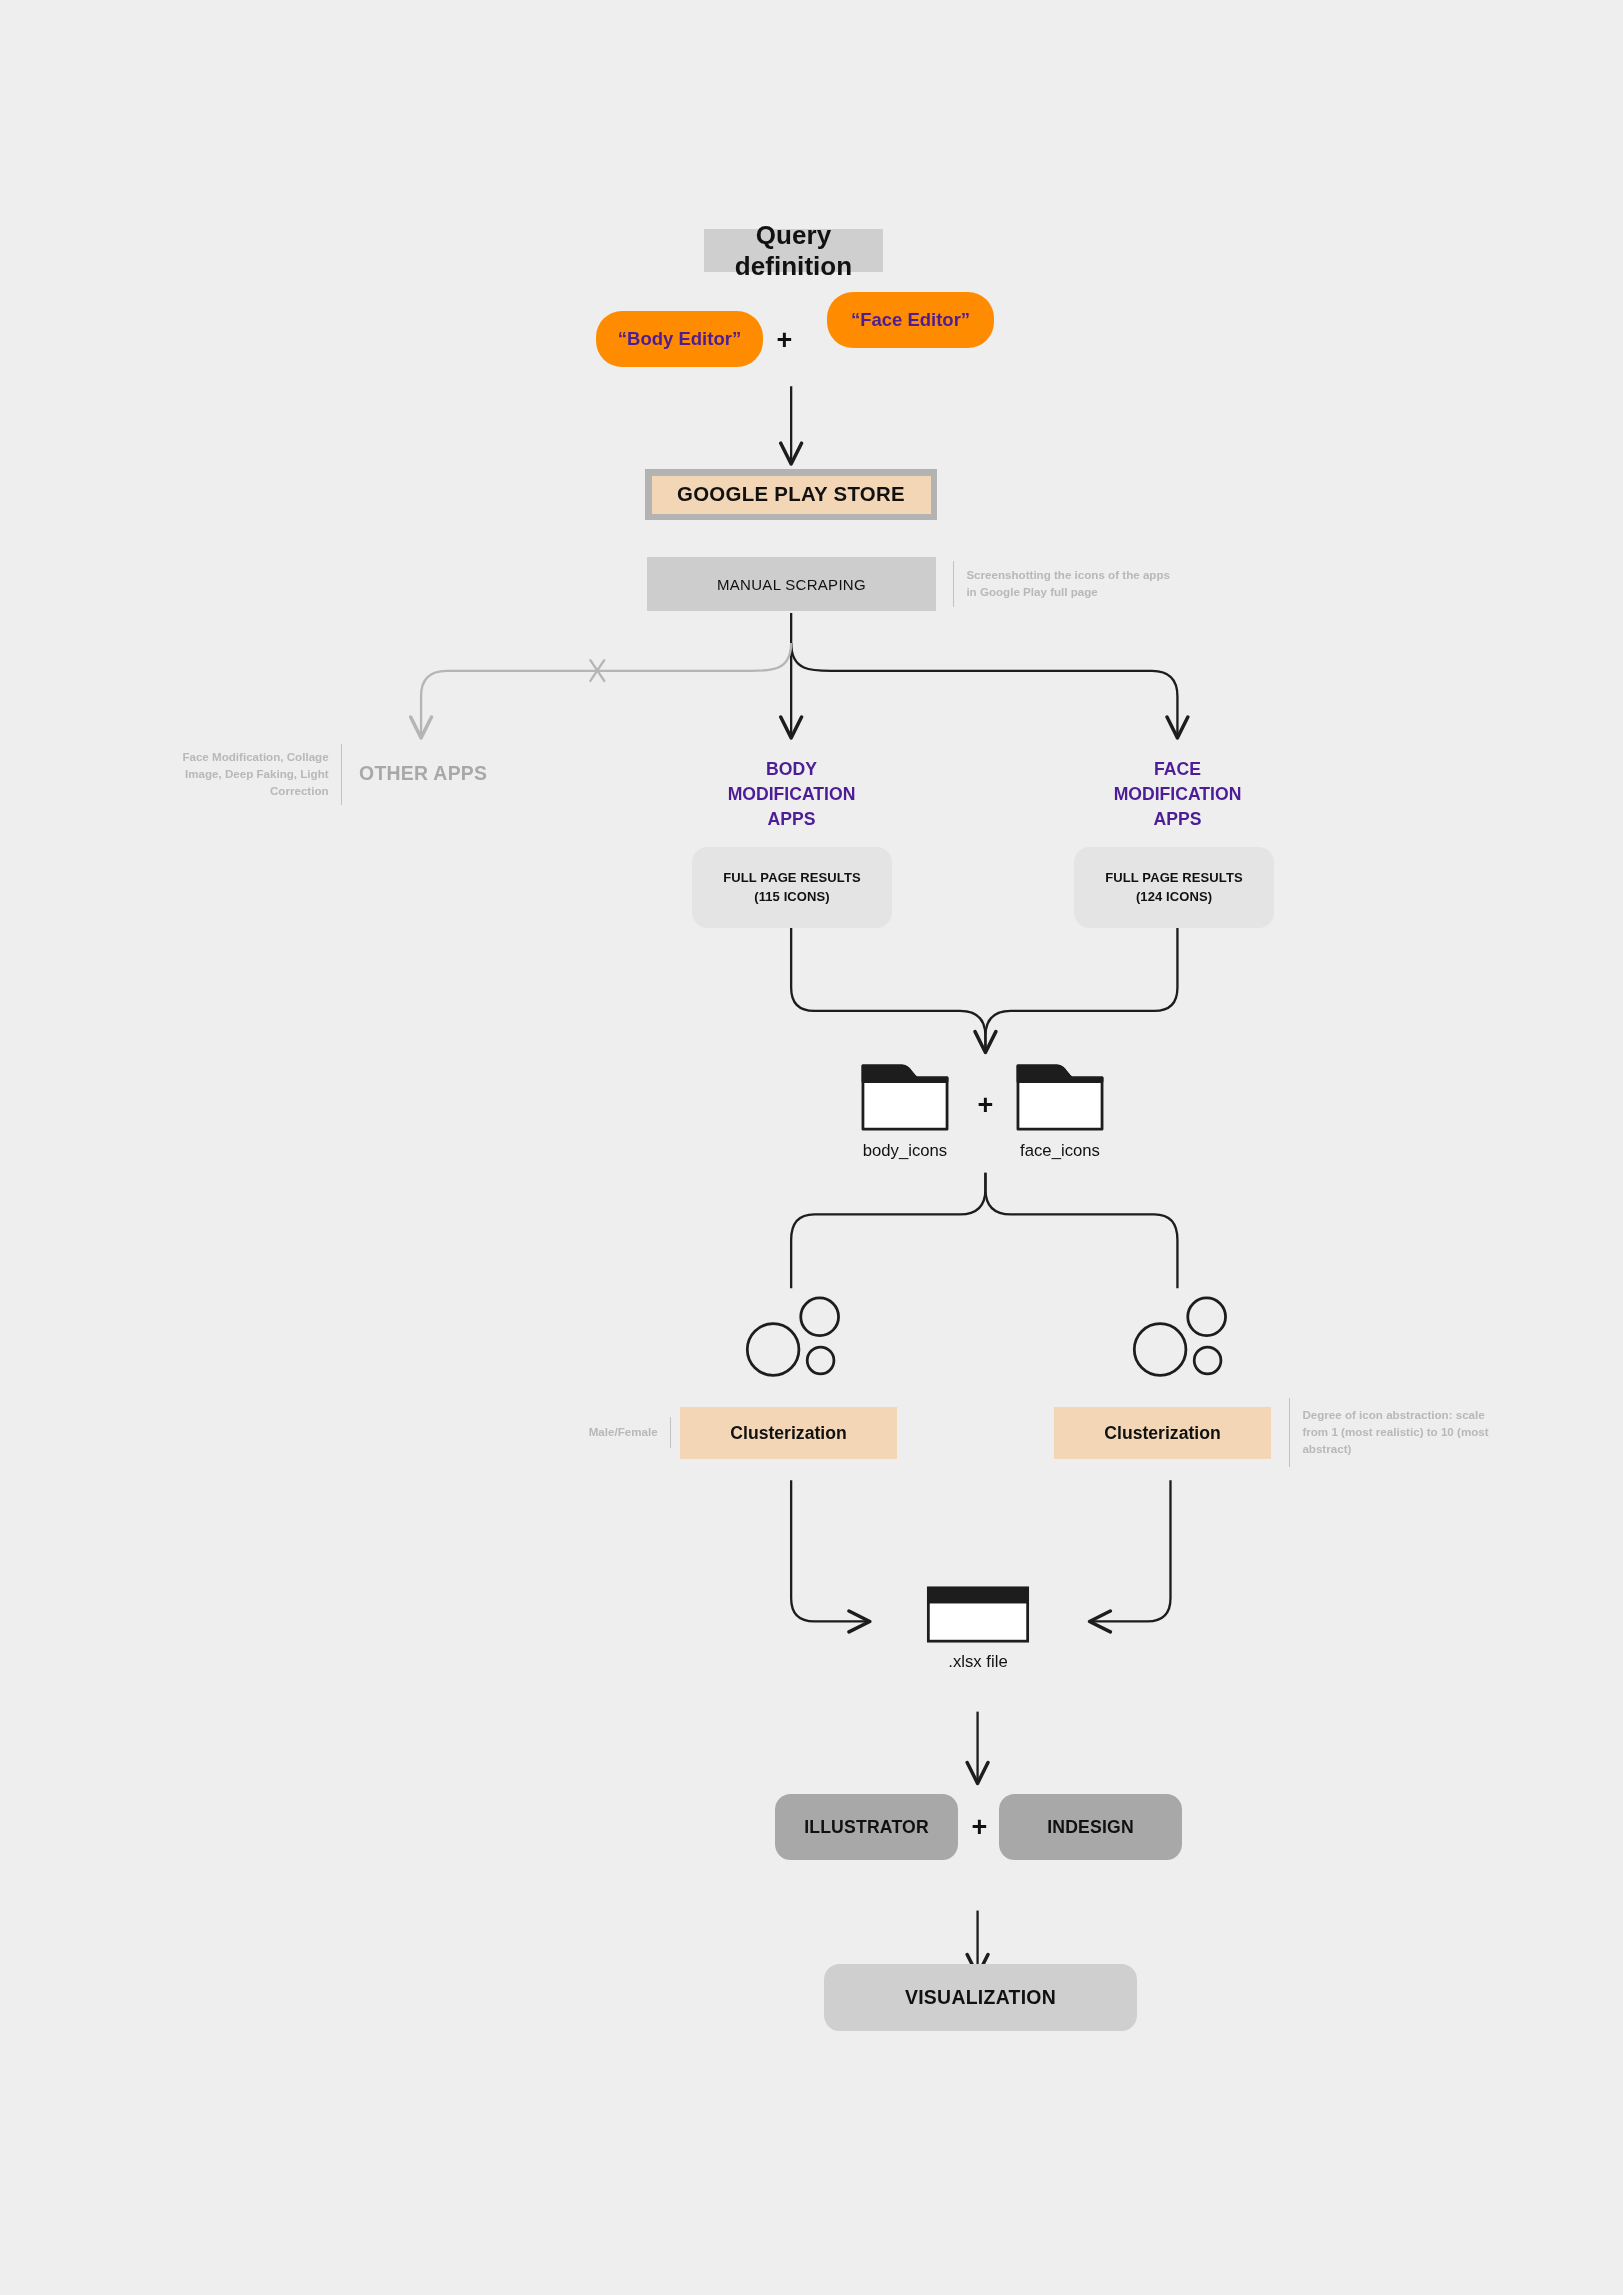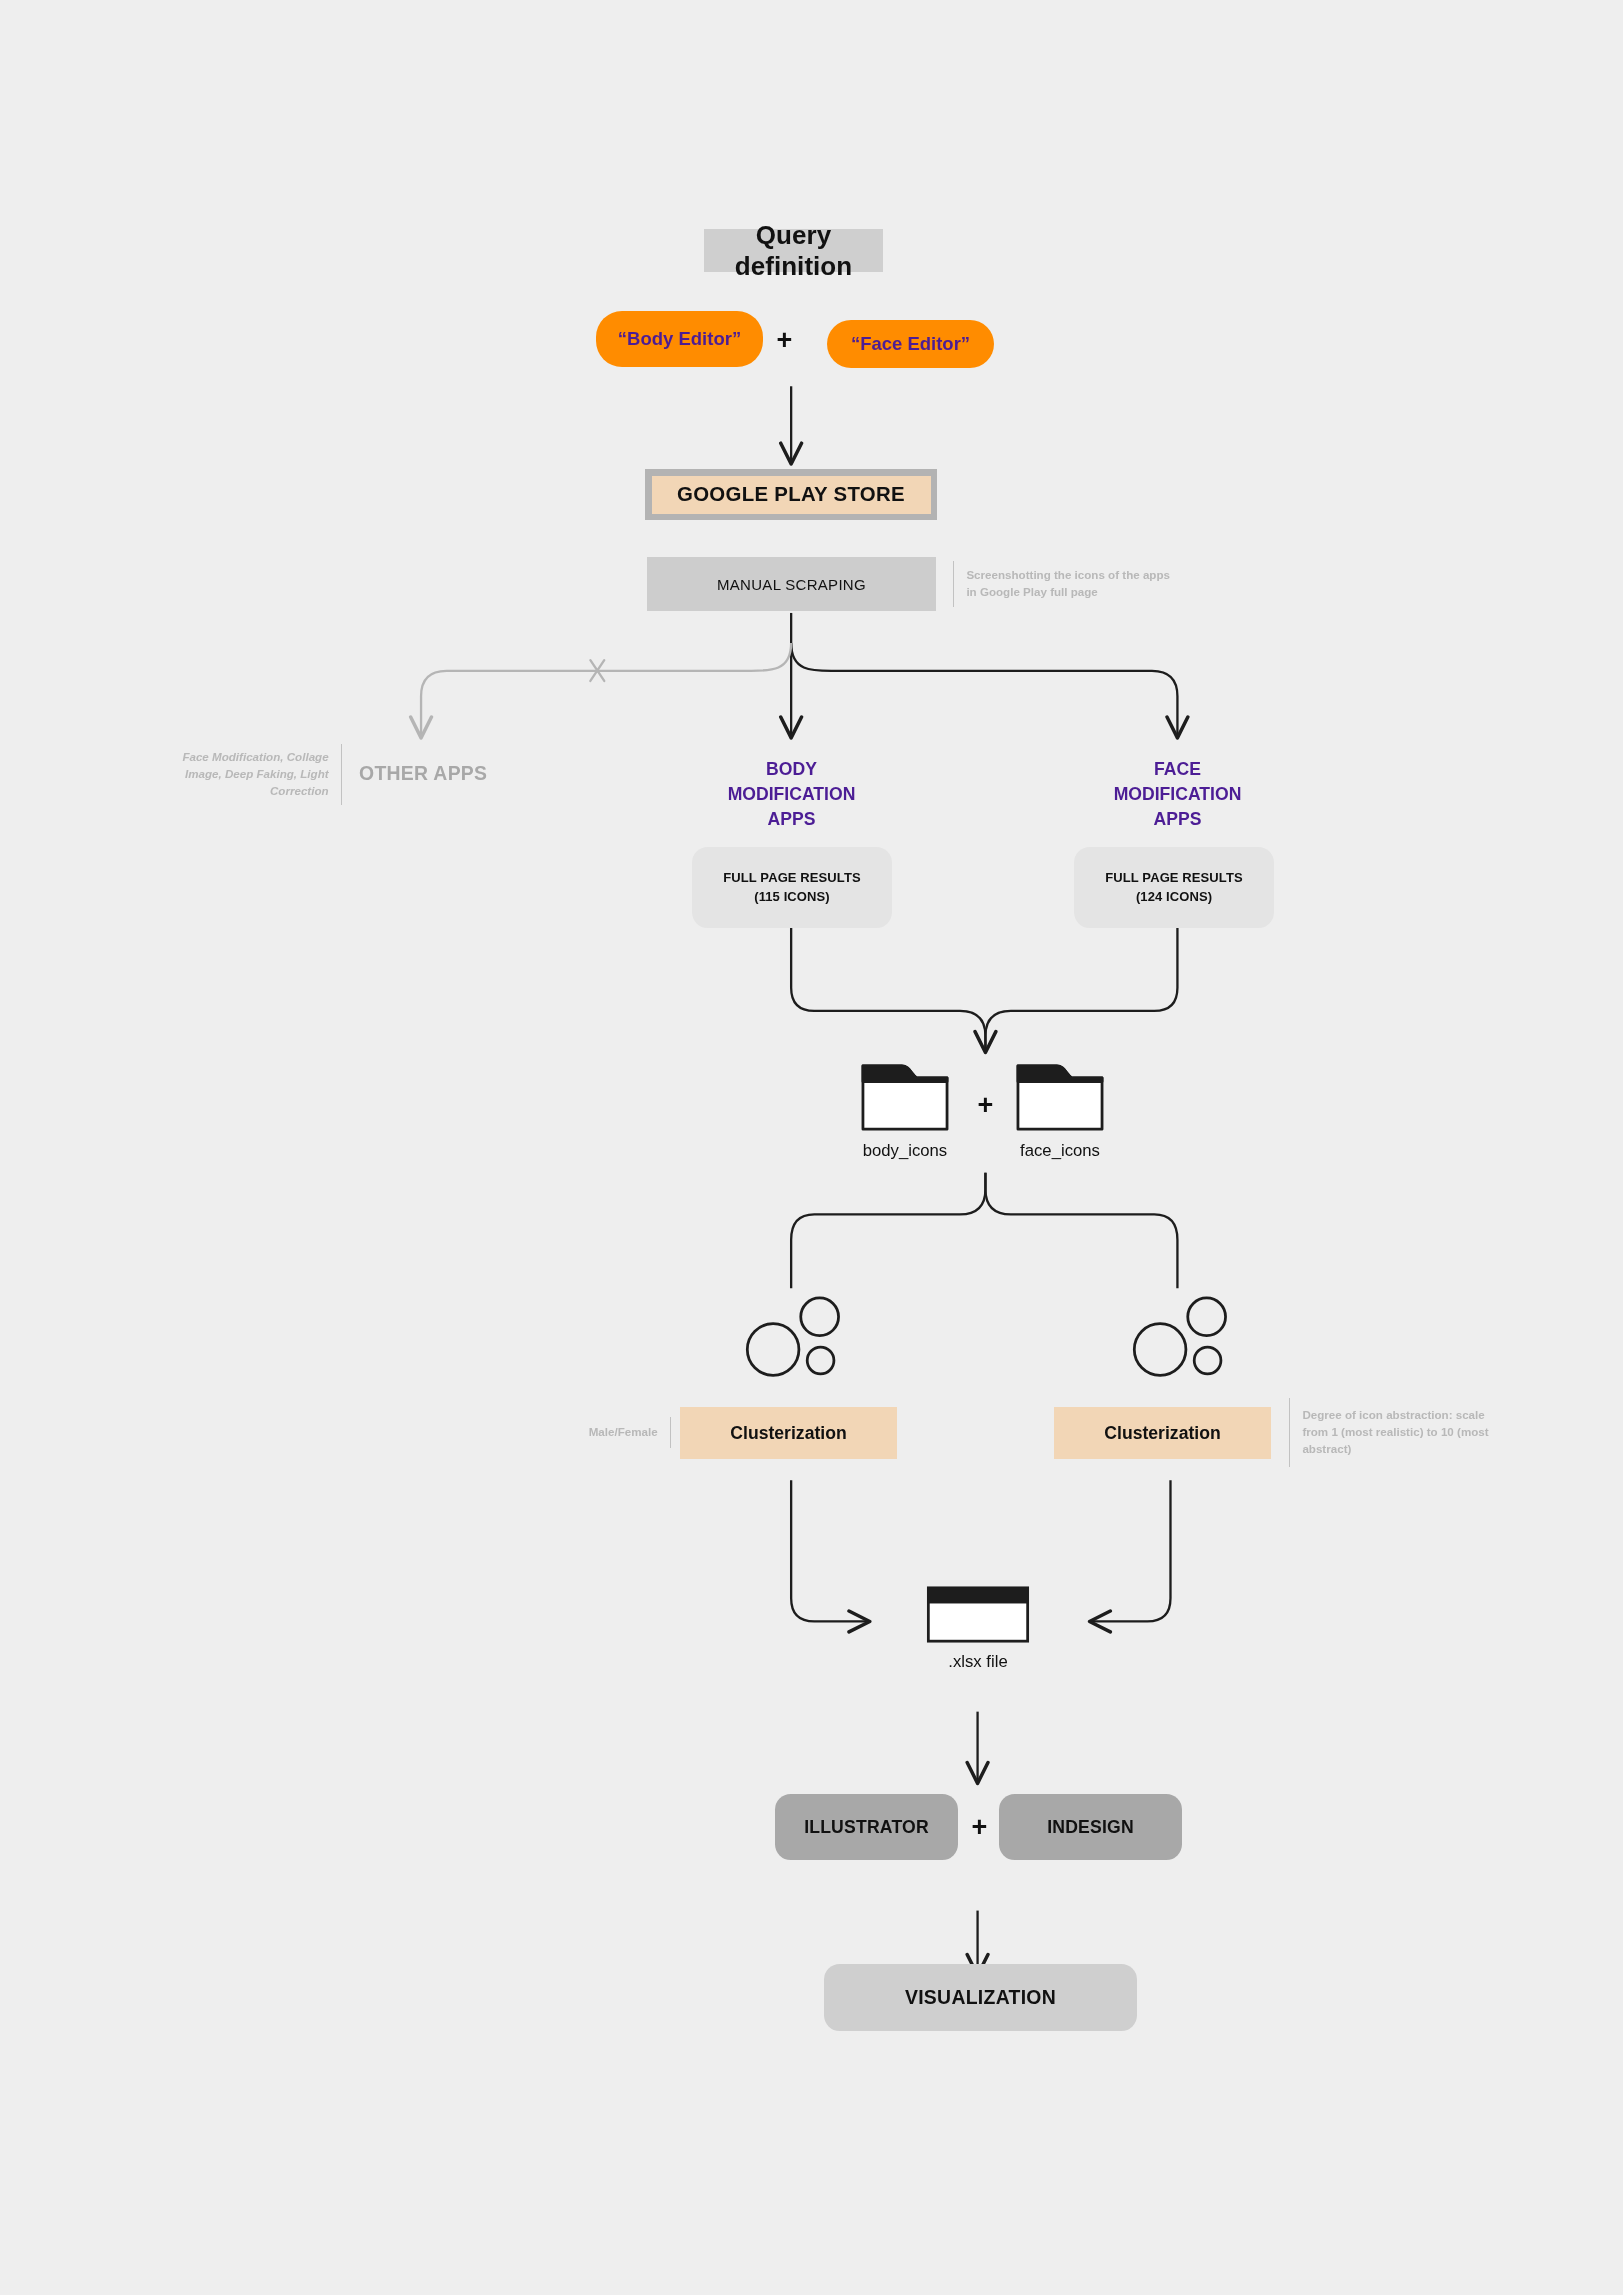--- a/index.html
+++ b/index.html
@@ -237,21 +237,21 @@
   <div class="node box-query" style="left:704px; top:229px; width:179px; height:43px;">
     <span>Query definition</span>
   </div>
 
   <div class="node chip-orange" style="left:596px; top:311px; width:167px; height:56px;">
     <span>“Body Editor”</span>
   </div>
 
   <div class="plus" style="left:771px; top:327px; width:27px; height:27px;">+</div>
 
-  <div class="node chip-orange" style="left:827px; top:320px; width:167px; height:48px;">
+  <div class="node chip-orange" style="left:827px; top:292px; width:167px; height:56px;">
     <span>“Face Editor”</span>
   </div>
 
   <div class="node box-gplay-outer" style="left:645px; top:469px; width:292px; height:51px;">
     <div class="box-gplay-inner">
       <span>GOOGLE PLAY STORE</span>
     </div>
   </div>
 
   <div class="node box-scrape" style="left:647px; top:557px; width:289px; height:54px;">
@@ -259,21 +259,21 @@
   </div>
 
   <div class="sidenote right" style="left:953px; top:561px; width:241px; height:46px;">
     <div class="rule" style="height:46px;"></div>
     <div class="txt">Screenshotting the icons of the apps in Google Play full page</div>
   </div>
 
   <div class="other-apps" style="left:359px; top:762px;">OTHER APPS</div>
 
   <div class="sidenote left" style="left:148px; top:744px; width:194px; height:61px;">
-    <div class="txt" style="flex:1 1 auto;font-style:italic;">Face Modification, Collage Image, Deep Faking, Light Correction</div>
+    <div class="txt" style="flex:1 1 auto;">Face Modification, Collage Image, Deep Faking, Light Correction</div>
     <div class="rule" style="height:61px;"></div>
   </div>
 
   <div class="cat-head" style="left:676px; top:757px; width:231px;">
     <div>BODY</div>
     <div>MODIFICATION</div>
     <div>APPS</div>
   </div>
 
   <div class="cat-head" style="left:1062px; top:757px; width:231px;">

